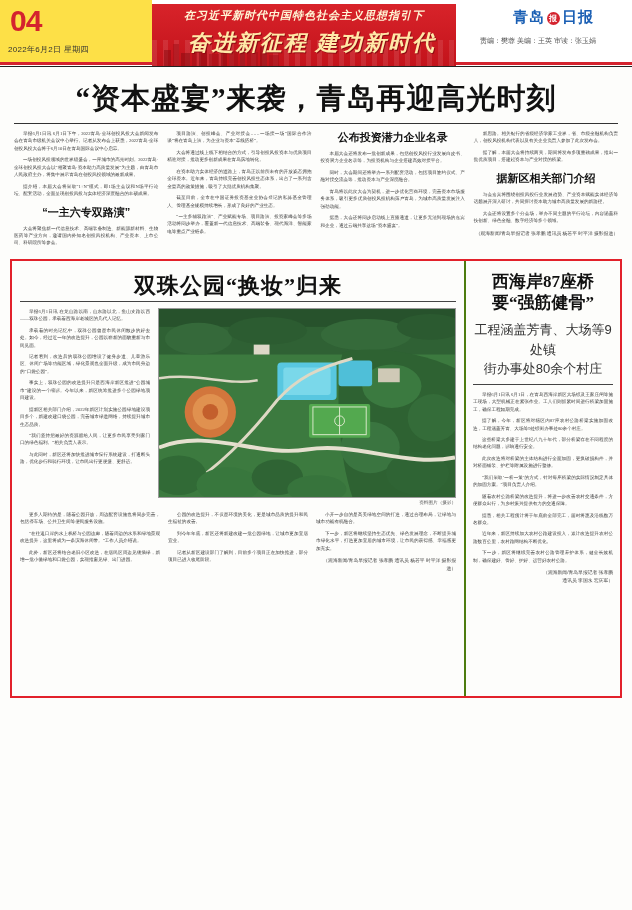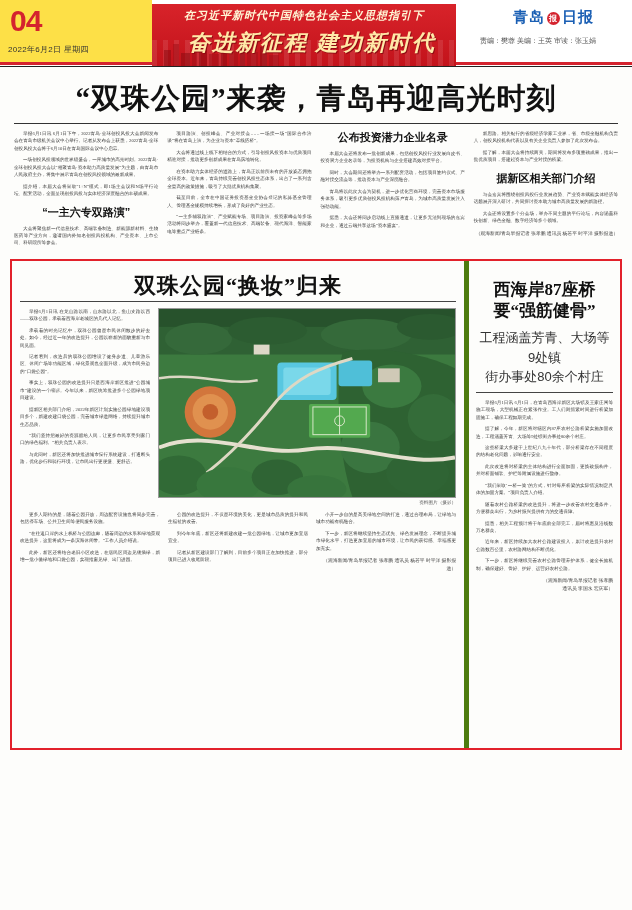--- a/index.html
+++ b/index.html
@@ -88,27 +88,27 @@
     -webkit-hyphens:auto;hyphens:auto;word-break:break-all;
   }
   .tx p{margin:0 0 4px 0;text-indent:9px;}
   .subhead{
     font-size:11px;font-weight:bold;color:#111;text-align:center;margin:7px 0 5px 0;
   }
 
   
   .feature{
     position:relative;margin:8px 10px 0 10px;border:2px solid #e2212b;
-    display:flex;box-sizing:border-box;height:491px;
+    display:flex;box-sizing:border-box;height:439px;
   }
   .feat-left{
     flex:0 0 452px;padding:8px 8px 6px 8px;box-sizing:border-box;position:relative;
   }
   .feat-right{
-    flex:1;border-left:5px solid #4d7c0f;padding:16px 7px 6px 7px;box-sizing:border-box;
+    flex:1;border-left:2px solid #4d7c0f;padding:8px 7px 6px 7px;box-sizing:border-box;
   }
   .feat-title{
     font-size:22px;font-weight:bold;text-align:center;color:#111;letter-spacing:1px;
     font-family:"Liberation Serif",serif;margin:2px 0 0 0;
   }
   .feat-sub{
     font-size:9.5px;font-weight:bold;text-align:center;color:#222;margin:7px 0 5px 0;
   }
   .feat-rule{height:1px;background:#444;margin:0 0 6px 0;}
   .feat-body{display:flex;gap:8px;}
@@ -166,21 +166,21 @@
       <div class="mh-brand">
         青岛<span class="dot">报</span>日报
       </div>
       <div class="mh-credits">责编：樊蓉  美编：王英  审读：张玉娟</div>
     </div>
   </div>
   <div class="mh-rule"></div>
   <div class="mh-rule2"></div>
 
   <div class="lead">
-    <h1>“双珠公园”来袭，青岛再迎高光时刻</h1>
+    <h1>“资本盛宴”来袭，青岛再迎高光时刻</h1>
   </div>
   <div class="hr-thin"></div>
 
   <div class="cols">
 
     <div class="col">
       <div class="tx">
         <p>早报6月1日讯  6月1日下午，2022青岛·全球创投风投大会新闻发布会在青岛市级机关会议中心举行。记者从发布会上获悉，2022青岛·全球创投风投大会将于6月10日在青岛国际会议中心启幕。</p>
         <p>一场创投风投领域的世界级盛会，一座城市的高光时刻。2022青岛·全球创投风投大会以“相聚青岛·资本助力高质量发展”为主题，由青岛市人民政府主办，将集中展示青岛在创投风投领域的最新成果。</p>
         <p>据介绍，本届大会将采取“1+N”模式，即1场主会议和N场平行论坛、配套活动，全面呈现创投风投与实体经济深度融合的丰硕成果。</p>

